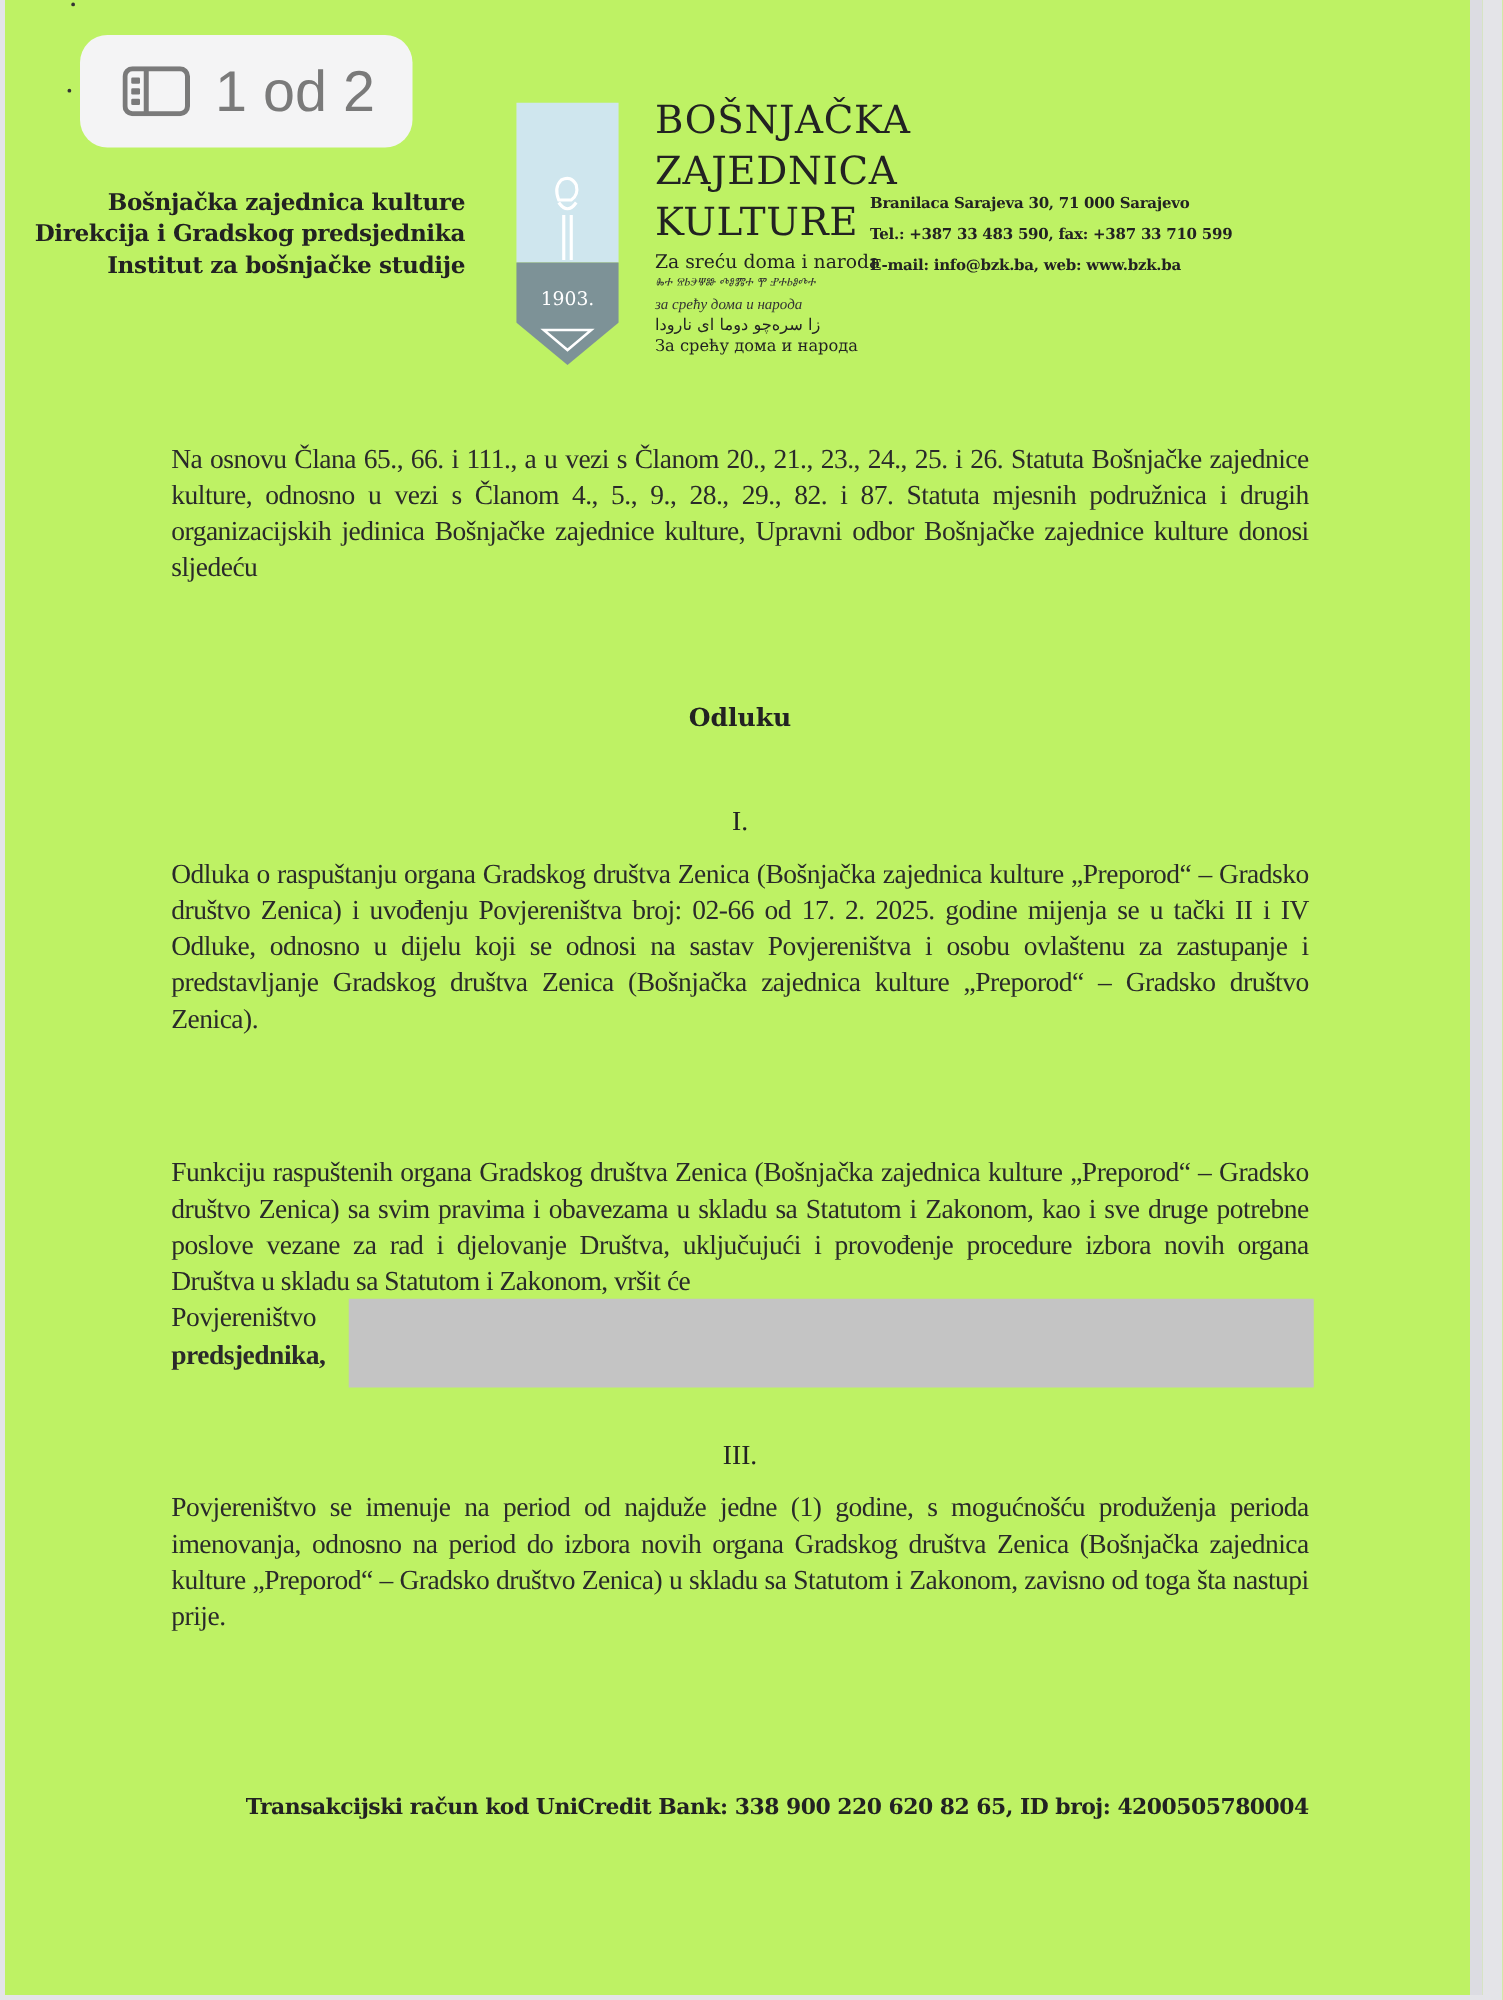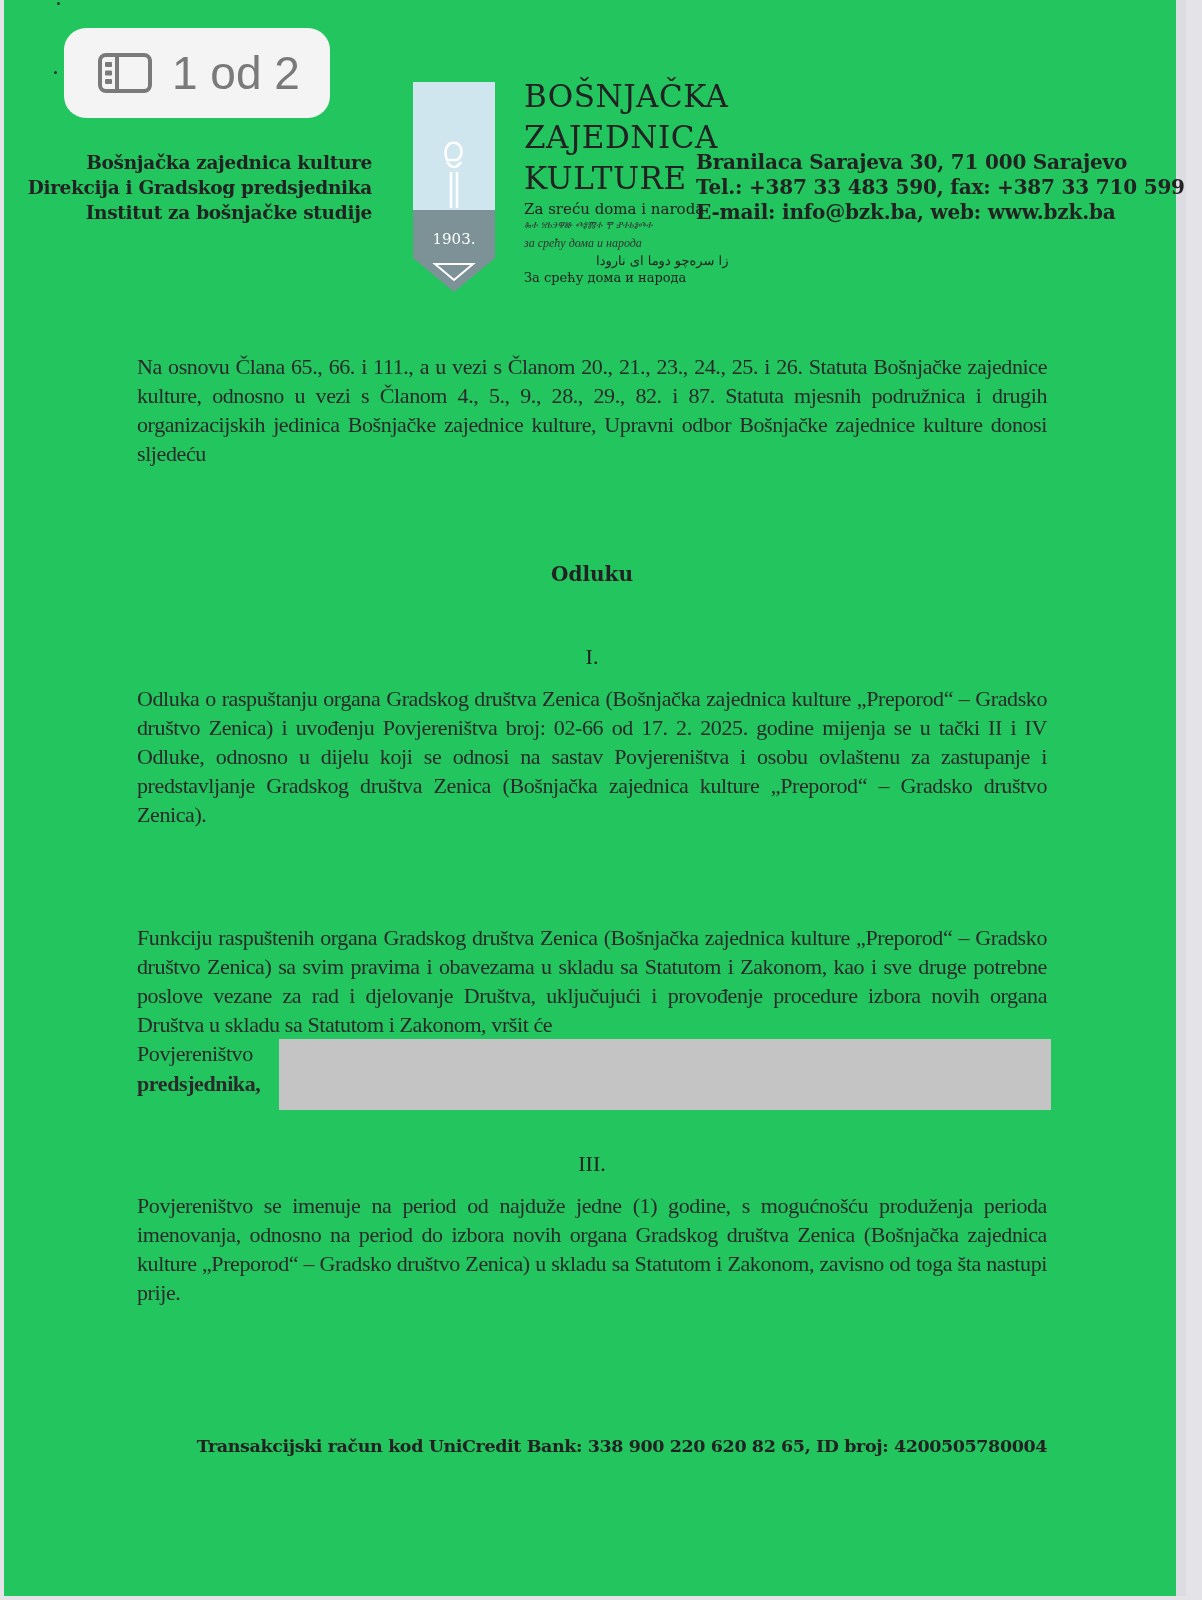--- a/index.html
+++ b/index.html
@@ -4,21 +4,21 @@
   <style>
     html, body { margin: 0; padding: 0; }
     body {
       width: 1202px; height: 1600px; position: relative; overflow: hidden;
       background: #e4e4e8;
       font-family: "Liberation Serif", serif;
       color: #222;
     }
     .page {
       position: absolute; left: 4px; top: 0; width: 1182px; height: 1596px;
-      background: #22c55e;
+      background: #bef264;
       border-right: 10px solid #dcdce2;
       box-sizing: border-box;
     }
     .page-indicator {
       position: absolute; left: 60px; top: 28px; width: 266px; height: 90px;
       background: #f4f4f5; border-radius: 22px;
       display: flex; align-items: center; gap: 20px; padding-left: 34px;
       box-sizing: border-box;
       font-family: "Liberation Sans", sans-serif; font-size: 46px; color: #7a7a7a;
     }
@@ -37,21 +37,21 @@
     .logo-text {
       position: absolute; left: 520px; top: 76px; color: #222;
     }
     .logo-title { font-size: 31px; line-height: 41px; font-family: "DejaVu Serif", serif; letter-spacing: 0.5px; }
     .logo-motto { font-size: 15px; line-height: 17px; font-family: "DejaVu Serif", serif; margin-top: 2px; }
     .logo-script { font-size: 12px; line-height: 17px; color: #333; font-style: italic; }
     .logo-cyr { font-size: 13px; line-height: 17px; font-family: "DejaVu Serif", serif; }
 
     .hdr-right {
       position: absolute; left: 692px; top: 150px;
-      font-size: 20px; line-height: 25px; font-weight: bold; color: #222;
+      font-size: 12px; line-height: 25px; font-weight: bold; color: #222;
       font-family: "DejaVu Serif", serif; letter-spacing: -0.2px;
     }
     .hdr-right div { white-space: nowrap; }
 
     .body-text {
       position: absolute; left: 133px; width: 910px;
       font-size: 22px; line-height: 29px; text-align: justify;
       text-align-last: left; color: #2a2a2a;
       font-family: "Liberation Serif", serif;
       letter-spacing: -0.4px;
@@ -117,21 +117,21 @@
     </svg>
   </div>
 
   <div class="logo-text">
     <div class="logo-title">BOŠNJAČKA</div>
     <div class="logo-title">ZAJEDNICA</div>
     <div class="logo-title">KULTURE</div>
     <div class="logo-motto">Za sreću doma i naroda</div>
     <div class="logo-script">ⰸⰰ ⱄⱃⰵⱋⱆ ⰴⱁⰿⰰ ⰹ ⱀⰰⱃⱁⰴⰰ</div>
     <div class="logo-script">за срећу дома и народа</div>
-    <div class="logo-cyr" dir="rtl" style="text-align:right;margin-left:18px;">زا سرەچو دوما ای نارودا</div>
+    <div class="logo-cyr" dir="rtl" style="text-align:left;">زا سرەچو دوما ای نارودا</div>
     <div class="logo-cyr">За срећу дома и народа</div>
   </div>
 
   <div class="hdr-right">
     <div>Branilaca Sarajeva 30, 71 000 Sarajevo</div>
     <div>Tel.: +387 33 483 590, fax: +387 33 710 599</div>
     <div>E-mail: info@bzk.ba, web: www.bzk.ba</div>
   </div>
 
   <div class="body-text" style="top:352px;">Na osnovu Člana 65., 66. i 111., a u vezi s Članom 20., 21., 23., 24., 25. i 26. Statuta Bošnjačke zajednice kulture, odnosno u vezi s Članom 4., 5., 9., 28., 29., 82. i 87. Statuta mjesnih podružnica i drugih organizacijskih jedinica Bošnjačke zajednice kulture, Upravni odbor Bošnjačke zajednice kulture donosi sljedeću</div>

